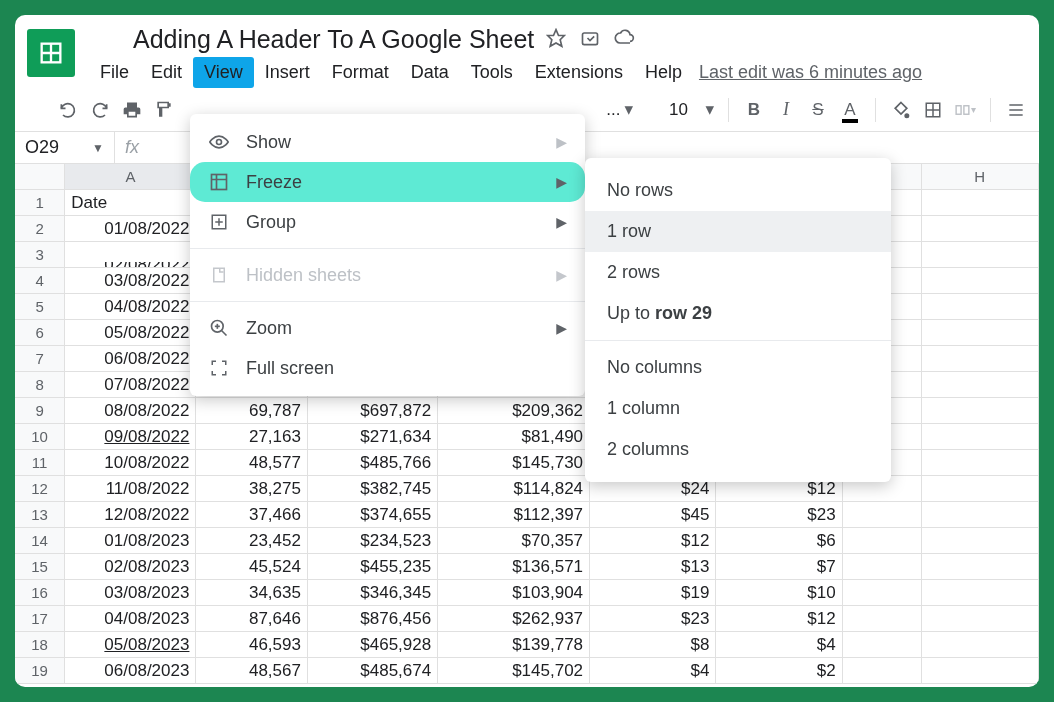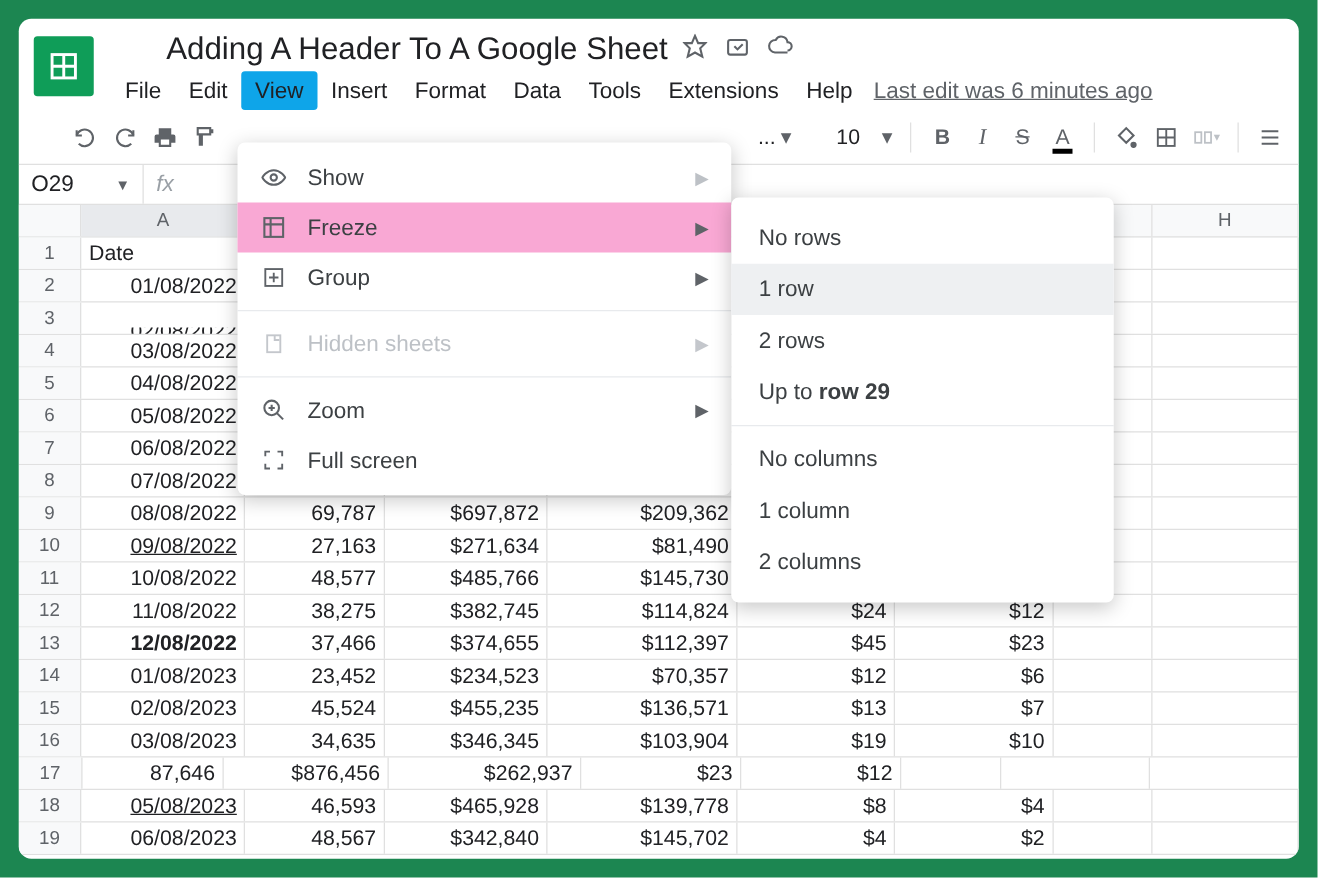--- a/index.html
+++ b/index.html
@@ -68,21 +68,21 @@
 .wA { width:133px;} .wB{width:113px;} .wC{width:132px;} .wD{width:154px;} .wE{width:128px;} .wF{width:128px;} .wG{width:80px;} .wH{width:119px;}
 
 
 .dropdown {
   position:absolute; background:#fff; border-radius:6px;
   box-shadow: 0 4px 16px rgba(0,0,0,0.22);
   padding:8px 0; z-index:100; font-size:18px; color:#3c4043;
 }
 .menu-view { left:175px; top:99px; width:395px; }
 .dd-row { display:flex; align-items:center; height:40px; padding:0 18px; cursor:pointer; gap:16px; }
-.dd-row.hl { background:#f9a8d4; }
+.dd-row.hl { background:#5eead4;border-radius:15px; }
 .dd-row.disabled { color:#bdc1c6; cursor:default; }
 .dd-icon { width:22px; height:22px; display:flex; align-items:center; justify-content:center; color:#5f6368; }
 .dd-row.disabled .dd-icon { color:#c4c7cc; }
 .dd-label { flex:1; }
 .dd-arrow { color:#5f6368; font-size:14px; }
 .dd-row.disabled .dd-arrow { color:#c4c7cc; }
 .dd-arrow-light { color:#bdc1c6; font-size:14px; }
 .dd-sep { height:1px; background:#e8eaed; margin:6px 0; }
 
 .submenu { left:570px; top:143px; width:306px; padding:12px 0;}
@@ -351,21 +351,21 @@
           <div class="cell wB">38,275</div>
           <div class="cell wC">$382,745</div>
           <div class="cell wD">$114,824</div>
           <div class="cell wE">$24</div>
           <div class="cell wF">$12</div>
           <div class="cell wG"></div>
           <div class="cell wH"></div>
         </div>
         <div class="row">
           <div class="row-h">13</div>
-          <div class="cell wA left" style="justify-content: flex-end; text-align: right; font-weight: bold;">12/08/2022</div>
+          <div class="cell wA left" style="justify-content: flex-end; text-align: right;">12/08/2022</div>
           <div class="cell wB">37,466</div>
           <div class="cell wC">$374,655</div>
           <div class="cell wD">$112,397</div>
           <div class="cell wE">$45</div>
           <div class="cell wF">$23</div>
           <div class="cell wG"></div>
           <div class="cell wH"></div>
         </div>
         <div class="row">
           <div class="row-h">14</div>
@@ -395,20 +395,21 @@
           <div class="cell wB">34,635</div>
           <div class="cell wC">$346,345</div>
           <div class="cell wD">$103,904</div>
           <div class="cell wE">$19</div>
           <div class="cell wF">$10</div>
           <div class="cell wG"></div>
           <div class="cell wH"></div>
         </div>
         <div class="row">
           <div class="row-h">17</div>
+          <div class="cell wA left" style="justify-content: flex-end; text-align: right;">04/08/2023</div>
           <div class="cell wB">87,646</div>
           <div class="cell wC">$876,456</div>
           <div class="cell wD">$262,937</div>
           <div class="cell wE">$23</div>
           <div class="cell wF">$12</div>
           <div class="cell wG"></div>
           <div class="cell wH"></div>
         </div>
         <div class="row">
           <div class="row-h">18</div>
@@ -418,21 +419,21 @@
           <div class="cell wD">$139,778</div>
           <div class="cell wE">$8</div>
           <div class="cell wF">$4</div>
           <div class="cell wG"></div>
           <div class="cell wH"></div>
         </div>
         <div class="row">
           <div class="row-h">19</div>
           <div class="cell wA left" style="justify-content: flex-end; text-align: right;">06/08/2023</div>
           <div class="cell wB">48,567</div>
-          <div class="cell wC">$342,840</div>
+          <div class="cell wC">$485,674</div>
           <div class="cell wD">$145,702</div>
           <div class="cell wE">$4</div>
           <div class="cell wF">$2</div>
           <div class="cell wG"></div>
           <div class="cell wH"></div>
         </div>
       </div>
   </div>
 
   <div class="dropdown menu-view">

